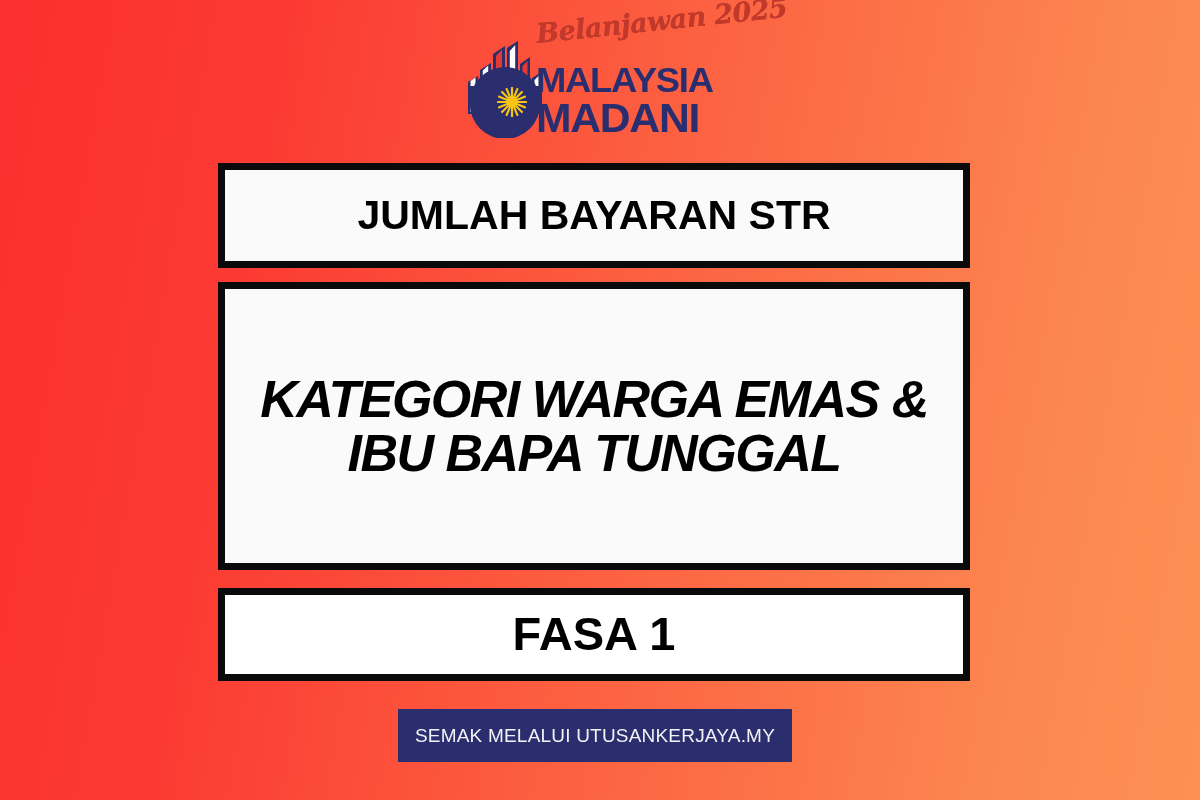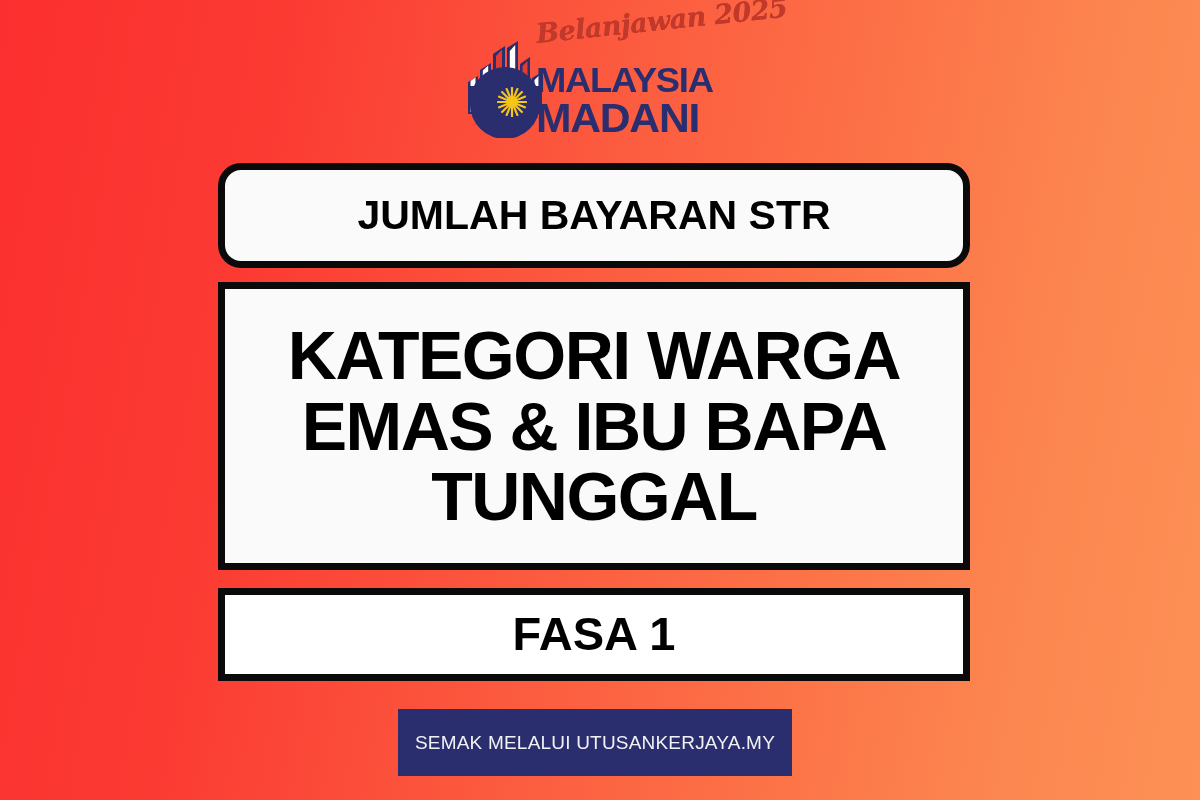--- a/index.html
+++ b/index.html
@@ -82,21 +82,20 @@
     border: 7px solid #0A0A0A;
     box-sizing: border-box;
     display: flex;
     align-items: center;
     justify-content: center;
     text-align: center;
   }
   #card-subtitle {
     top: 163px;
     height: 105px;
-    border-radius: 23px;
   }
   #card-title {
     top: 282px;
     height: 288px;
   }
   #card-phase {
     top: 588px;
     height: 93px;
     background: #FFFFFF;
   }
@@ -106,36 +105,37 @@
     font-weight: bold;
     color: #000000;
     line-height: 1.04;
     letter-spacing: -0.5px;
   }
   #subtitle-text {
     font-size: 41px;
     letter-spacing: 0px;
   }
   #title-text {
-    font-size: 68px;
+    font-size: 52px;
     letter-spacing: -1.5px;
     padding: 0 14px;
+    font-style: italic;
   }
   #phase-text {
     font-size: 47px;
     letter-spacing: 0px;
   }
 
   
   #footer-bar {
     position: absolute;
     left: 398px;
     top: 709px;
     width: 394px;
-    height: 67px;
+    height: 53px;
     background: #2A2D6E;
     display: flex;
     align-items: center;
     justify-content: center;
   }
   #footer-text {
     font-family: "Liberation Sans", sans-serif;
     font-size: 19px;
     color: #F2F2F5;
     letter-spacing: 0.2px;

